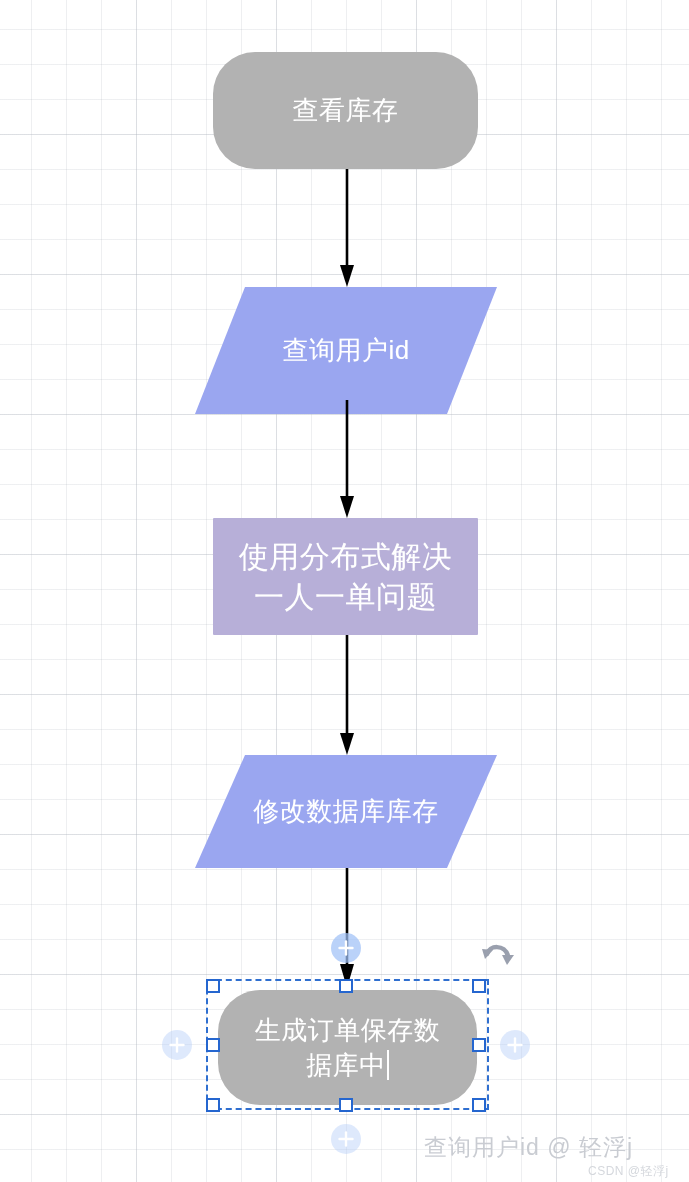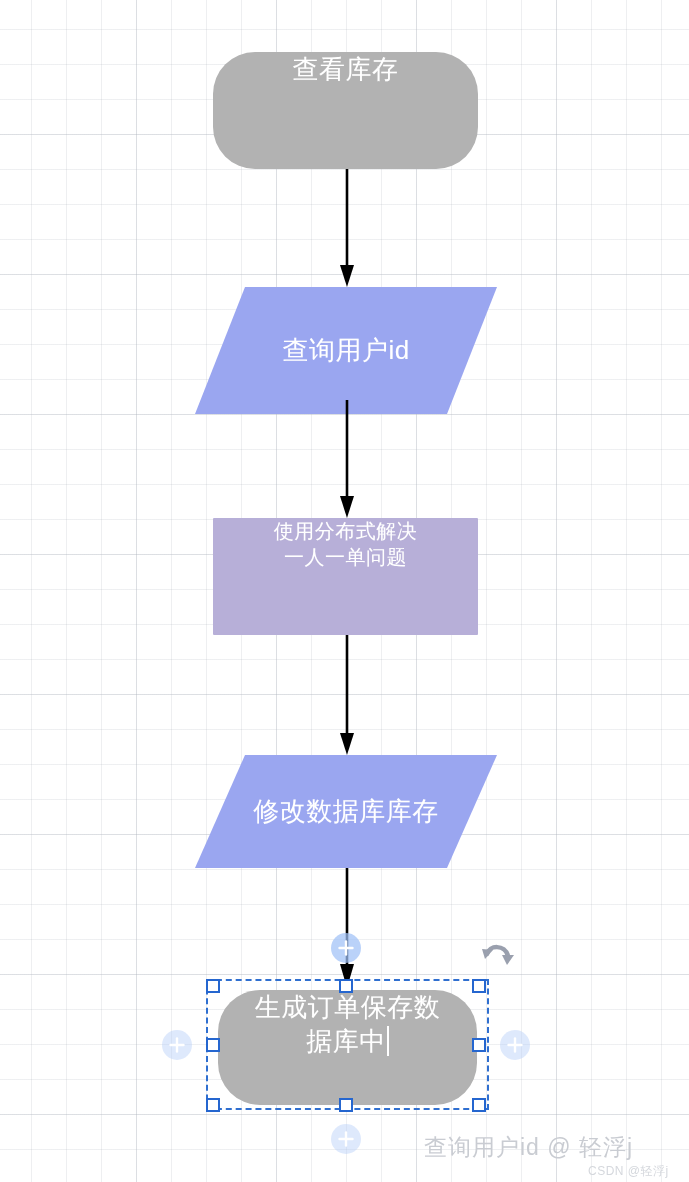--- a/index.html
+++ b/index.html
@@ -28,21 +28,21 @@
       140px 140px,
       35px 35px,
       35px 35px;
     background-position: -4px -6px, -4px -6px, -4px -6px, -4px -6px;
   }
 
   
   .node {
     position: absolute;
     display: flex;
-    align-items: flex-start;
+    align-items: center;
     justify-content: center;
     text-align: center;
     color: #ffffff;
     box-sizing: border-box;
     user-select: none;
   }
 
   .node-label {
     display: block;
     line-height: 1.32;
@@ -191,21 +191,21 @@
   <div class="shape-parallelogram-wrap" style="left:195px; top:287px; width:302px; height:127px;">
     <div class="shape-parallelogram-bg">
       <svg viewBox="0 0 302 113" preserveAspectRatio="none">
         <polygon points="50,0 302,0 252,113 0,113" fill="#9aa6f0"></polygon>
       </svg>
     </div>
     <span class="node-label" style="font-size:26px;">查询用户id</span>
   </div>
 
   <div class="node shape-rect" style="left:213px; top:518px; width:265px; height:117px; background:#b7afd8;">
-    <span class="node-label" style="font-size:20px;">使用分布式解决
+    <span class="node-label" style="font-size:30px;">使用分布式解决
 一人一单问题</span>
   </div>
 
   <div class="shape-parallelogram-wrap" style="left:195px; top:755px; width:302px; height:113px;">
     <div class="shape-parallelogram-bg">
       <svg viewBox="0 0 302 113" preserveAspectRatio="none">
         <polygon points="50,0 302,0 252,113 0,113" fill="#9aa6f0"></polygon>
       </svg>
     </div>
     <span class="node-label" style="font-size:26px;">修改数据库库存</span>

